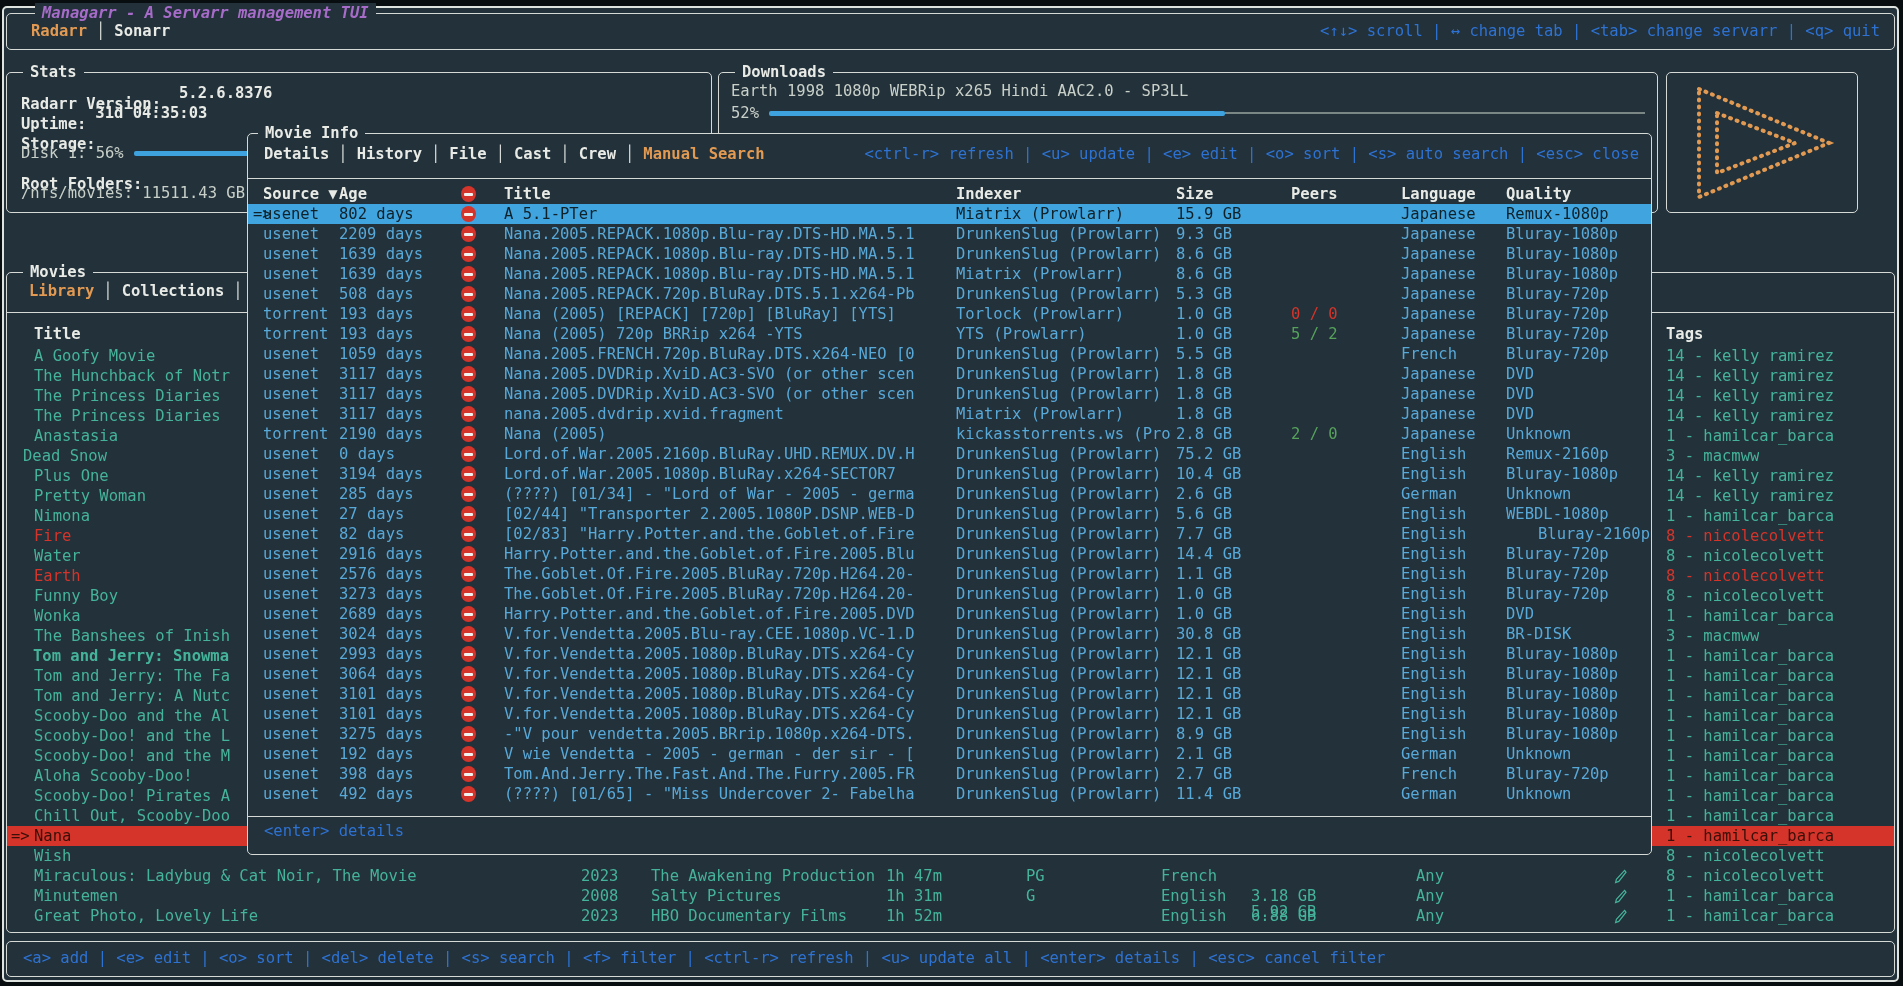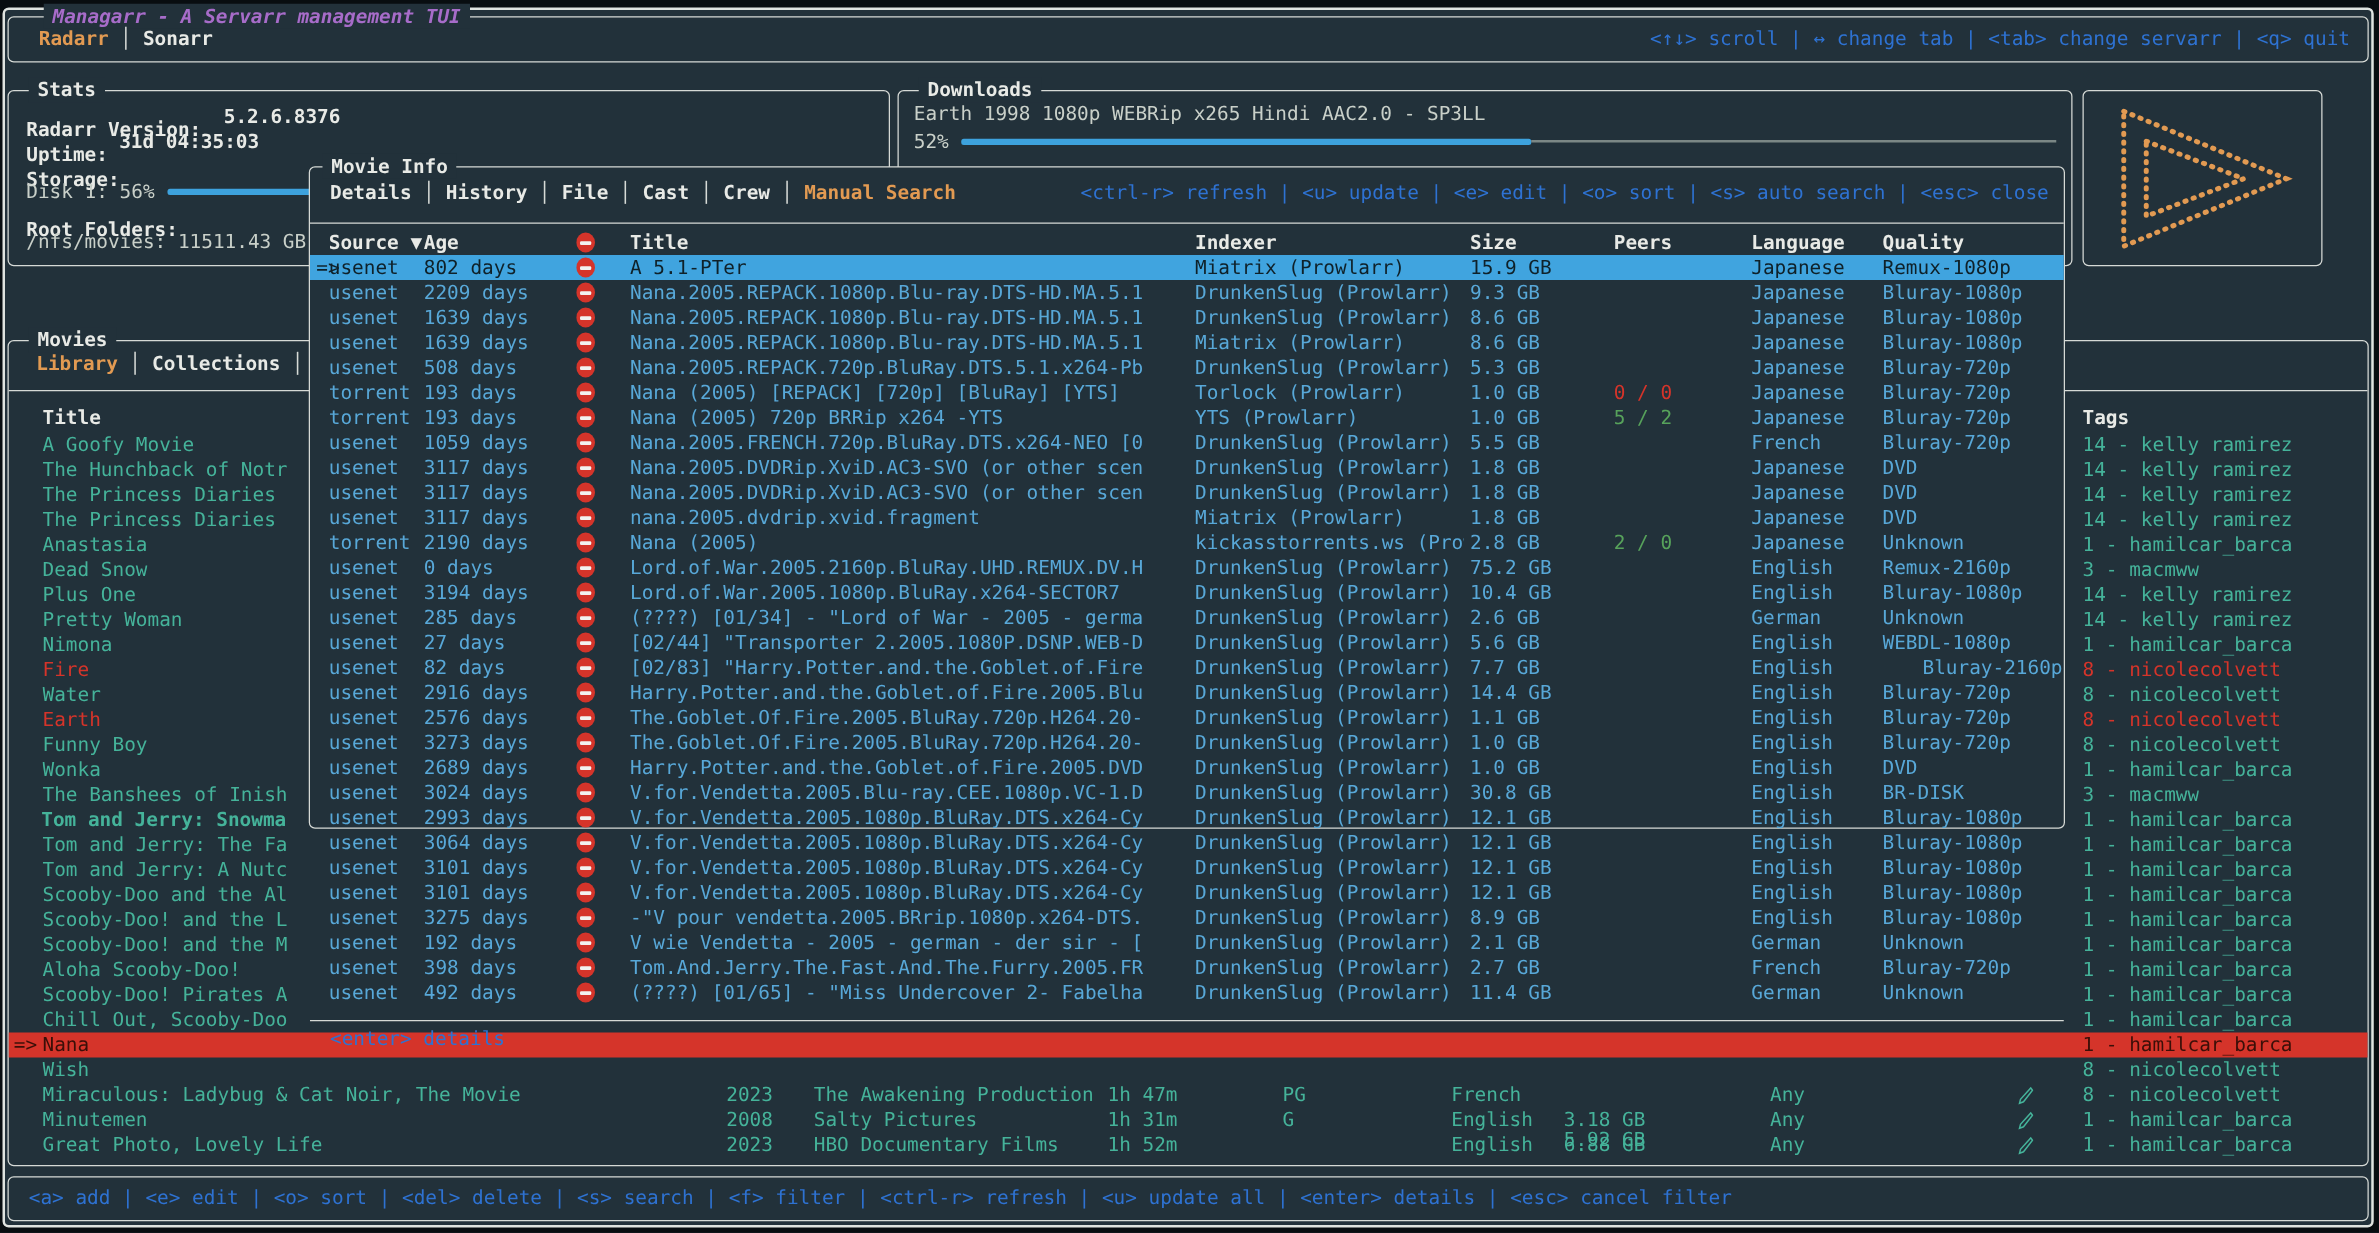--- a/index.html
+++ b/index.html
@@ -130,21 +130,21 @@
       </div>
       <div class="row-line" style="top: 60px;">
         <span class="cell teal" style="left: 27px;">The Princess Diaries</span>
         <span class="cell teal" style="left: 1659px;">14 - kelly ramirez</span>
       </div>
       <div class="row-line" style="top: 80px;">
         <span class="cell teal" style="left: 27px;">Anastasia</span>
         <span class="cell teal" style="left: 1659px;">1 - hamilcar_barca</span>
       </div>
       <div class="row-line" style="top: 100px;">
-        <span class="cell teal" style="left: 27px;">Dead Snow</span>
+        <span class="cell teal" style="left: 16px;">Dead Snow</span>
         <span class="cell teal" style="left: 1659px;">3 - macmww</span>
       </div>
       <div class="row-line" style="top: 120px;">
         <span class="cell teal" style="left: 27px;">Plus One</span>
         <span class="cell teal" style="left: 1659px;">14 - kelly ramirez</span>
       </div>
       <div class="row-line" style="top: 140px;">
         <span class="cell teal" style="left: 27px;">Pretty Woman</span>
         <span class="cell teal" style="left: 1659px;">14 - kelly ramirez</span>
       </div>
@@ -269,21 +269,21 @@
         </span>
         <span class="cell teal" style="left: 1659px;">1 - hamilcar_barca</span>
       </div>
     </div>
 </div>
 
 <div class="box" style="left:6px;top:941px;width:1889px;height:36px;">
   <div class="abs keys" style="left:16px;top:6px;">&lt;a&gt; add | &lt;e&gt; edit | &lt;o&gt; sort | &lt;del&gt; delete | &lt;s&gt; search | &lt;f&gt; filter | &lt;ctrl-r&gt; refresh | &lt;u&gt; update all | &lt;enter&gt; details | &lt;esc&gt; cancel filter</div>
 </div>
 
-<div class="box" style="left:247px;top:133px;width:1405px;height:530px;background:var(--bg);z-index:5;">
+<div class="box" style="left:247px;top:133px;width:1405px;height:722px;background:var(--bg);z-index:5;">
   <span class="box-title" style="left:10px;">Movie Info</span>
   <div class="abs" style="left:16px;top:10px;height:20px;white-space:nowrap;">
     <span class="tab">Details</span><span class="tabsep">│</span><span class="tab">History</span><span class="tabsep">│</span><span class="tab">File</span><span class="tabsep">│</span><span class="tab">Cast</span><span class="tabsep">│</span><span class="tab">Crew</span><span class="tabsep">│</span><span class="tab active">Manual Search</span>
   </div>
   <div class="abs keys" style="right:12px;top:10px;">&lt;ctrl-r&gt; refresh | &lt;u&gt; update | &lt;e&gt; edit | &lt;o&gt; sort | &lt;s&gt; auto search | &lt;esc&gt; close</div>
   <div class="hline" style="left:0;right:0;top:44px;"></div>
 
   <div class="abs" style="left:0;top:50px;width:100%;height:20px;">
     <span class="cell hdr" style="left:15px;"><span>Source</span> <span>▼</span></span>
     <span class="cell hdr" style="left:91px;">Age</span>

